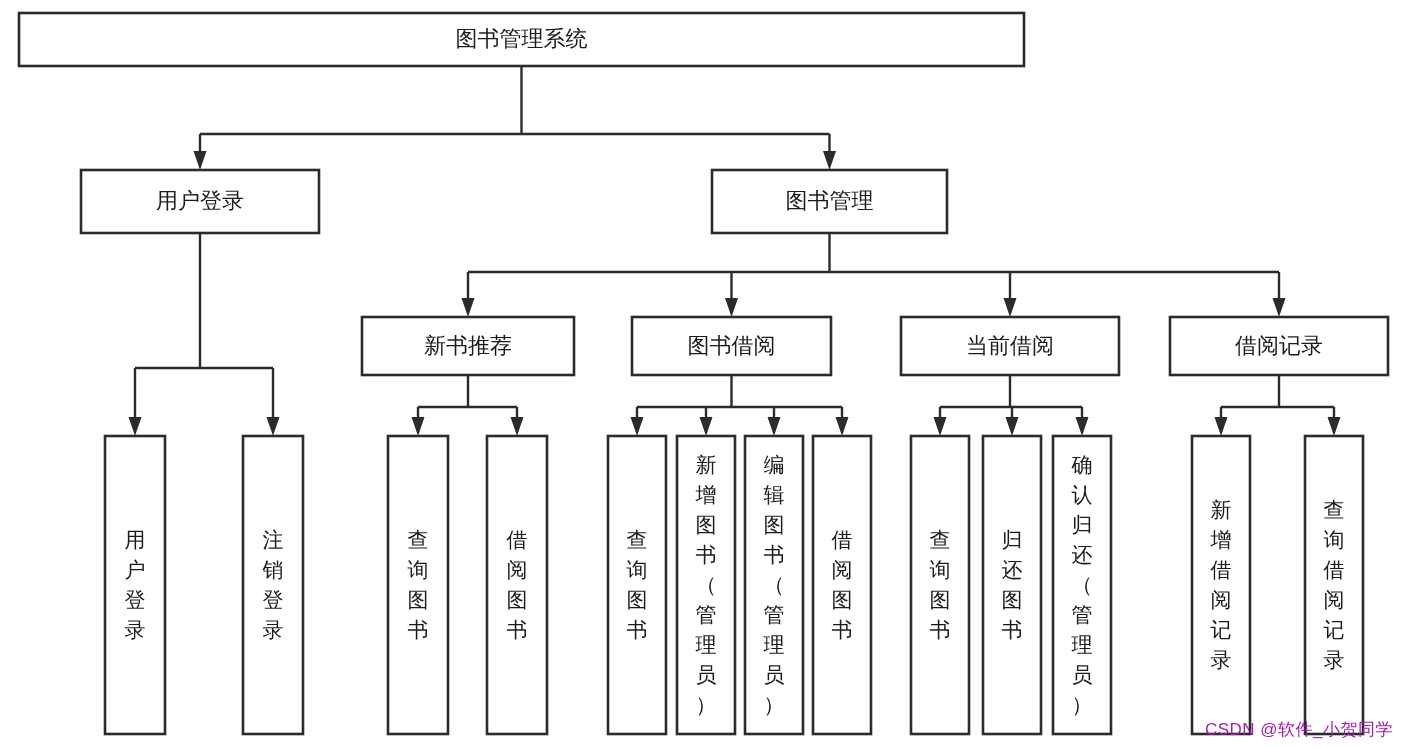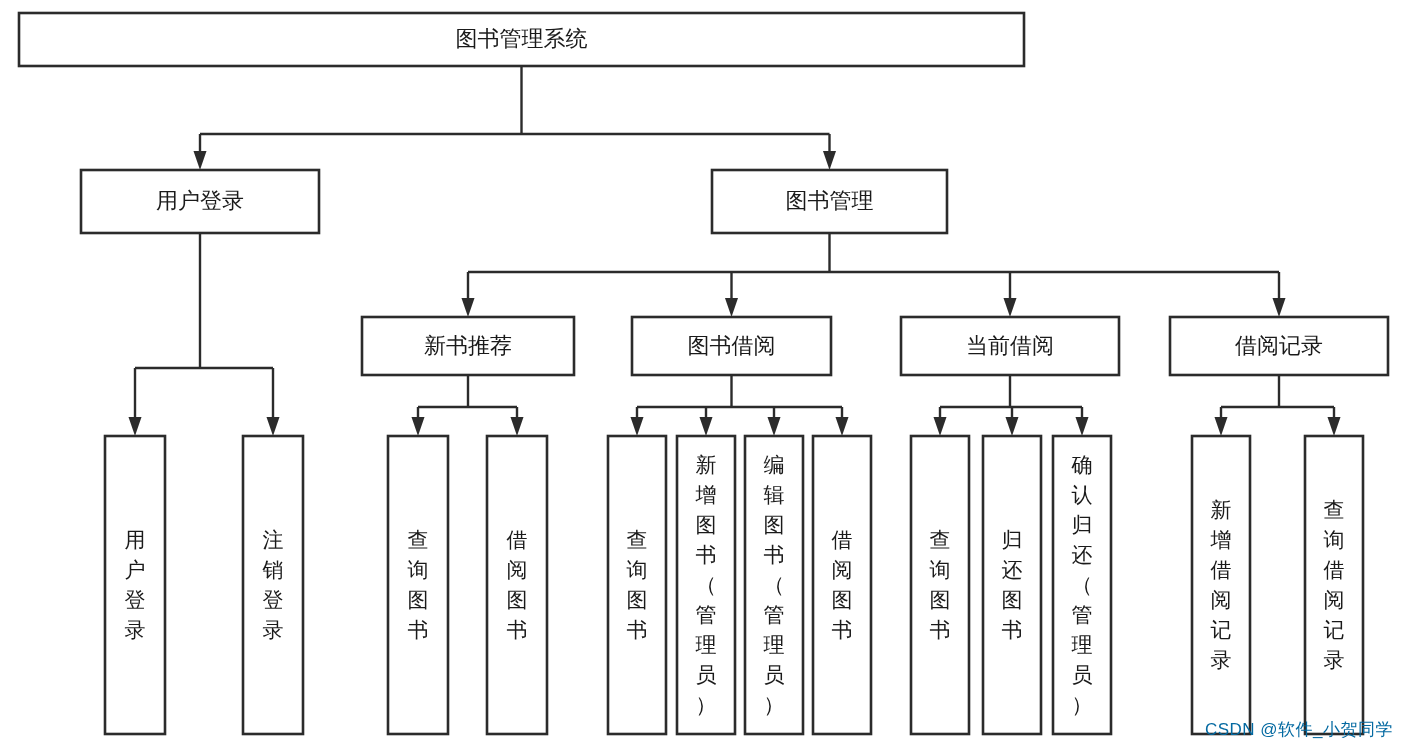--- a/index.html
+++ b/index.html
@@ -53,21 +53,21 @@
     font-size: 21px;
     fill: #1a1a1a;
     text-anchor: middle;
   }
   .watermark-text {
     position: absolute;
     right: 12px;
     bottom: 6px;
     font-family: "Liberation Sans", "DejaVu Sans", sans-serif;
     font-size: 17px;
-    color: #0369a1;
+    color: #a21caf;
     letter-spacing: 0.5px;
     white-space: nowrap;
     user-select: none;
   }
 </style>
 </head>
 <body>
 
 <div id="diagram-root">
   <svg id="diagram-svg" viewBox="0 0 1405 747">

